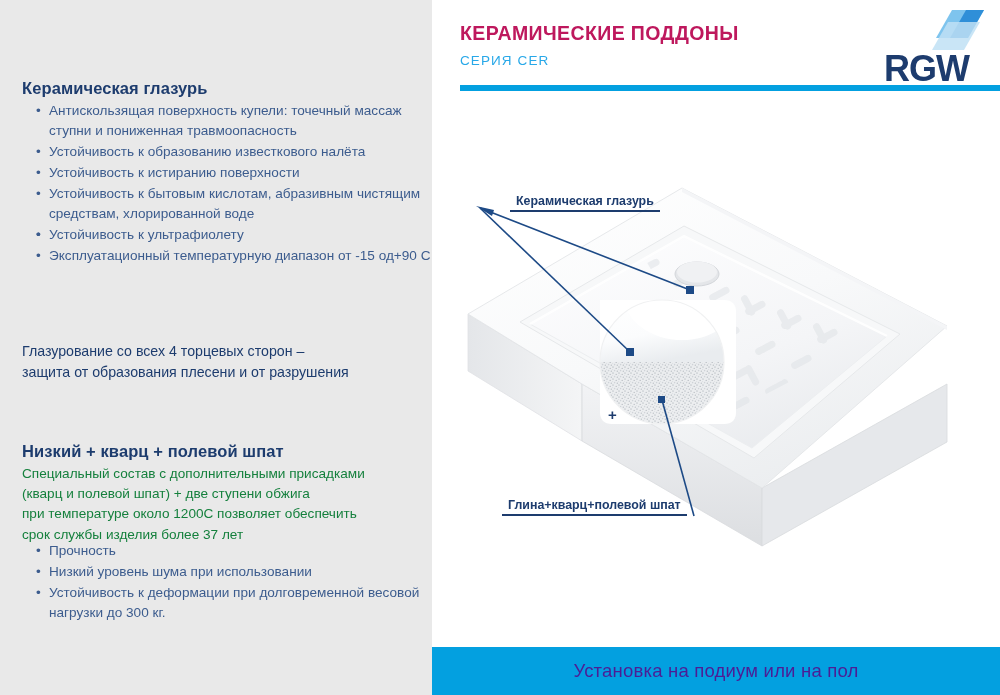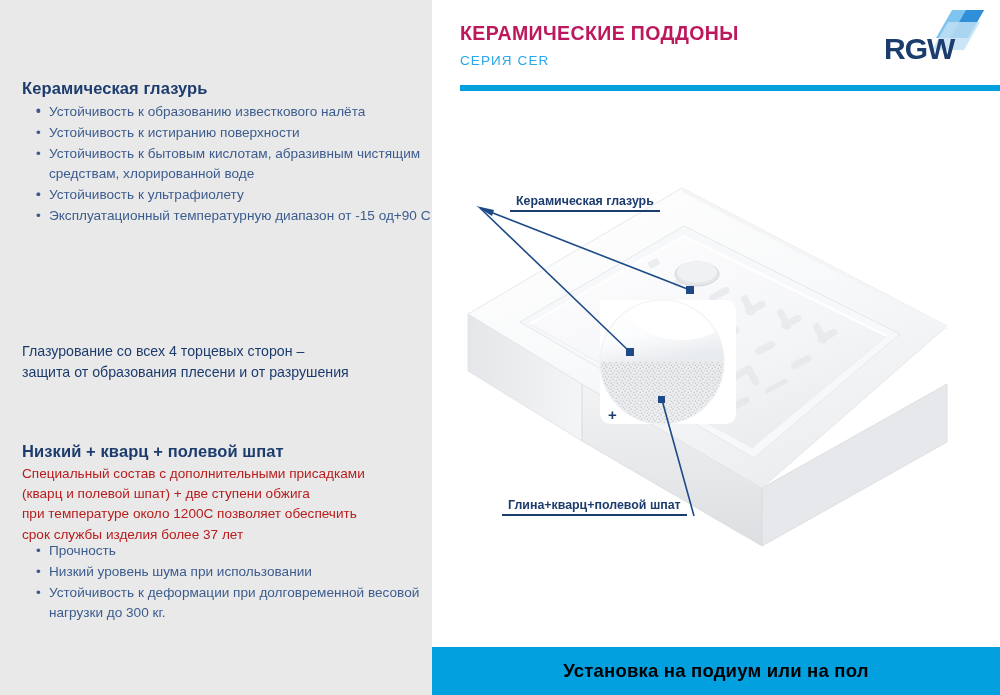--- a/index.html
+++ b/index.html
@@ -32,21 +32,21 @@
     font-size:13.6px;color:#3c5c8e;line-height:20px;
     margin-bottom:1px;
   }
   ul.blist li .bul{
     position:absolute;left:4px;top:0px;color:#3c5c8e;font-size:13.6px;
   }
   .list1{position:absolute;top:101px;left:10px;width:400px;}
   .list2{position:absolute;top:541px;left:10px;width:400px;}
 
   .para{
-    font-size:13.6px;color:#b91c1c;line-height:20.2px;
+    font-size:13.6px;color:#15803d;line-height:20.2px;
   }
   .para-bold{
     font-size:14.2px;color:#1d3c6e;font-weight:normal;line-height:20.5px;
   }
   .blk-mid{position:absolute;top:341px;left:0;width:400px;}
   .blk-clay{position:absolute;top:464px;left:0;width:400px;}
 
   
   .right{
     position:absolute;left:432px;top:0;width:568px;height:695px;background:#fff;
@@ -59,32 +59,32 @@
     position:absolute;left:28px;top:53px;
     font-size:13.5px;color:#28a8e8;letter-spacing:1.1px;
   }
   .rule{
     position:absolute;left:28px;top:85px;width:540px;height:6px;background:#03a0e0;
   }
 
   
   .logo{position:absolute;right:8px;top:8px;width:112px;height:60px;}
   .logo .wordmark{
-    position:absolute;left:4px;top:24px;
-    font-size:30px;font-weight:bold;color:#1d3c6e;letter-spacing:-1px;
+    position:absolute;left:4px;top:40px;
+    font-size:36px;font-weight:bold;color:#1d3c6e;letter-spacing:-1px;
     font-family:"Liberation Sans", sans-serif;
   }
 
   
   .footer{
     position:absolute;left:0;top:647px;width:568px;height:48px;background:#03a0e0;
     display:flex;align-items:center;justify-content:center;
   }
   .footer span{
-    color:#000000;font-size:18.5px;font-weight:bold;letter-spacing:.2px;
+    color:#4c1d95;font-size:18.5px;font-weight:normal;letter-spacing:.2px;
   }
 
   
   .stage{position:absolute;left:0;top:96px;width:568px;height:545px;}
 
   
   .callout{position:absolute;}
   .callout .ctext{
     font-size:12.4px;font-weight:bold;color:#1d3c6e;white-space:nowrap;
     display:block;padding:0 6px 2px 6px;
@@ -99,21 +99,21 @@
 <body>
 
 <div id="page">
 
   <div class="left-panel">
     <div class="lp-inner">
 
       <div class="sec-head h1">Керамическая глазурь</div>
 
       <ul class="blist list1">
-        <li><span class="bul">•</span></li>
+        <li><span class="bul">•</span><span>Антискользящая поверхность купели: точечный массаж ступни и пониженная травмоопасность</span></li>
         <li><span class="bul">•</span><span>Устойчивость к образованию известкового налёта</span></li>
         <li><span class="bul">•</span><span>Устойчивость к истиранию поверхности</span></li>
         <li><span class="bul">•</span><span>Устойчивость к бытовым кислотам, абразивным чистящим средствам, хлорированной воде</span></li>
         <li><span class="bul">•</span></li>
         <li><span class="bul">•</span><span>Устойчивость к ультрафиолету</span></li>
         <li><span class="bul">•</span><span>Эксплуатационный температурную диапазон от -15 од+90 С</span></li>
       </ul>
 
       <div class="blk-mid">
         <div class="para-bold">Глазурование со всех 4 торцевых сторон –</div>

